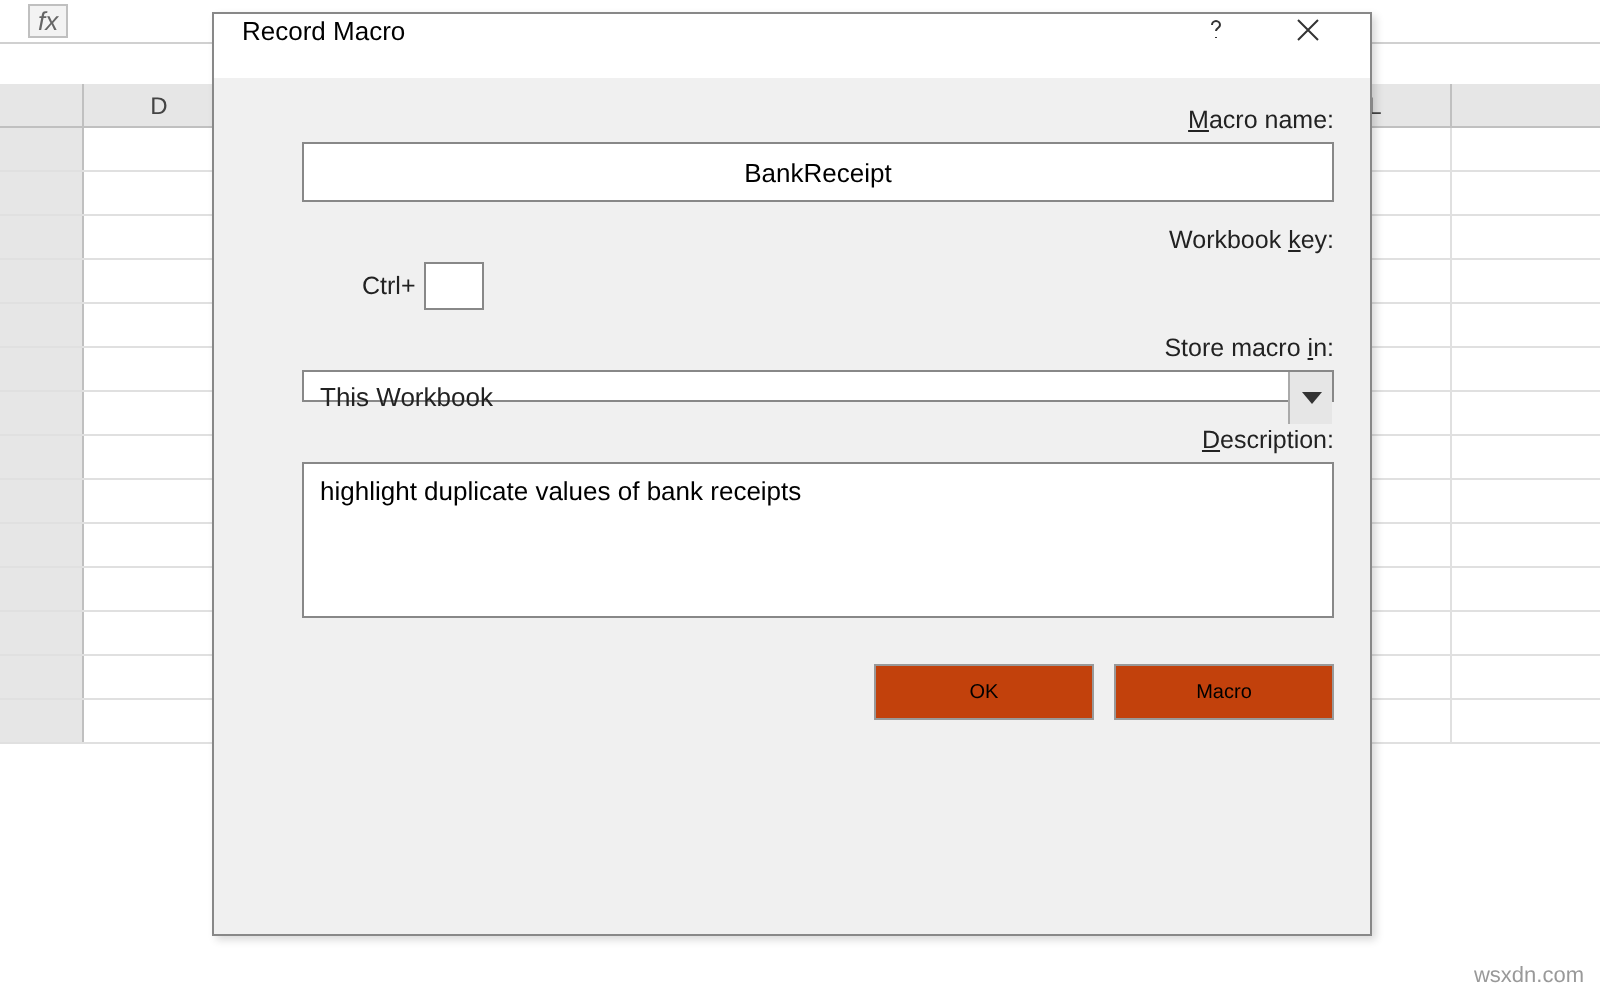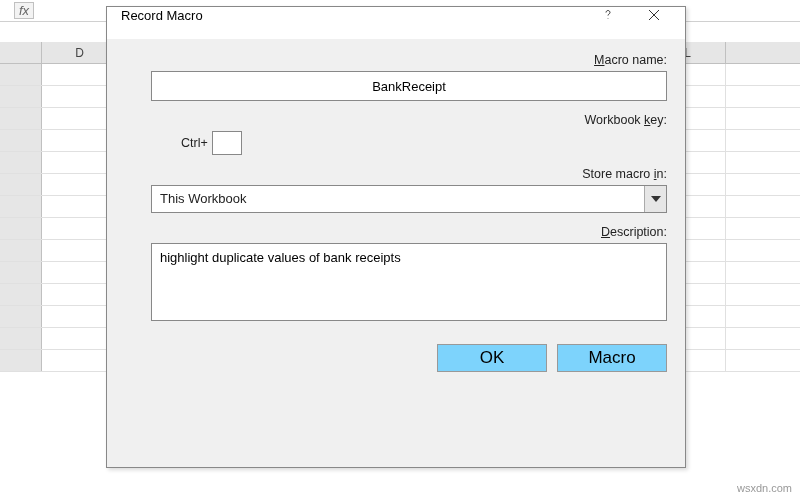--- a/index.html
+++ b/index.html
@@ -26,30 +26,30 @@
     .label { margin-bottom: 4px; text-align: right; }
     .underline-char { text-decoration: underline; }
     
     .txt { width: 100%; height: 30px; border: 1px solid #888; background: #fff; padding: 0 8px; font-size: 13px; outline: none; text-align: center; }
     .txt-indent { margin-left: 26px; width: calc(100% - 26px); }
     
     .shortcut-row { display: flex; align-items: center; margin-left: 56px; gap: 4px; }
     .shortcut-box { width: 30px; height: 24px; border: 1px solid #888; background: #fff; }
     
     .select-wrap { position: relative; margin-left: 26px; width: calc(100% - 26px); }
-    .select-box { height: 28px; border: 1px solid #888; background: #fff; padding: 0 26px 0 8px; line-height: 26px; font-size: 13px; cursor: pointer; }
+    .select-box { height: 16px; border: 1px solid #888; background: #fff; padding: 0 26px 0 8px; line-height: 26px; font-size: 13px; cursor: pointer; }
     .select-arrow { position: absolute; right: 1px; top: 1px; width: 22px; height: 26px; background: #e6e6e6; border-left: 1px solid #aaa; display: flex; align-items: center; justify-content: center; }
     .select-arrow svg { width: 10px; height: 6px; fill: #333; }
     
     .textarea { width: calc(100% - 26px); margin-left: 26px; height: 78px; border: 1px solid #888; background: #fff; padding: 6px 8px; font-size: 13px; resize: none; outline: none; font-family: inherit; }
     
     .gap { height: 12px; }
     
     .buttons { display: flex; justify-content: flex-end; gap: 10px; padding: 10px 18px 14px 18px; }
-    .btn { width: 110px; height: 28px; background: #7dd3fc; border: 1px solid #999; font-size: 17px; cursor: pointer; }
+    .btn { width: 110px; height: 28px; background: #c2410c; border: 1px solid #999; font-size: 10px; cursor: pointer; }
     
     .watermark { position: absolute; right: 8px; bottom: 6px; font-size: 11px; color: #999; }
   </style>
 </head>
 <body>
 
 <div class="bg-spreadsheet">
   <div class="fx-bar">
     <span class="fx-label">fx</span>
   </div>

